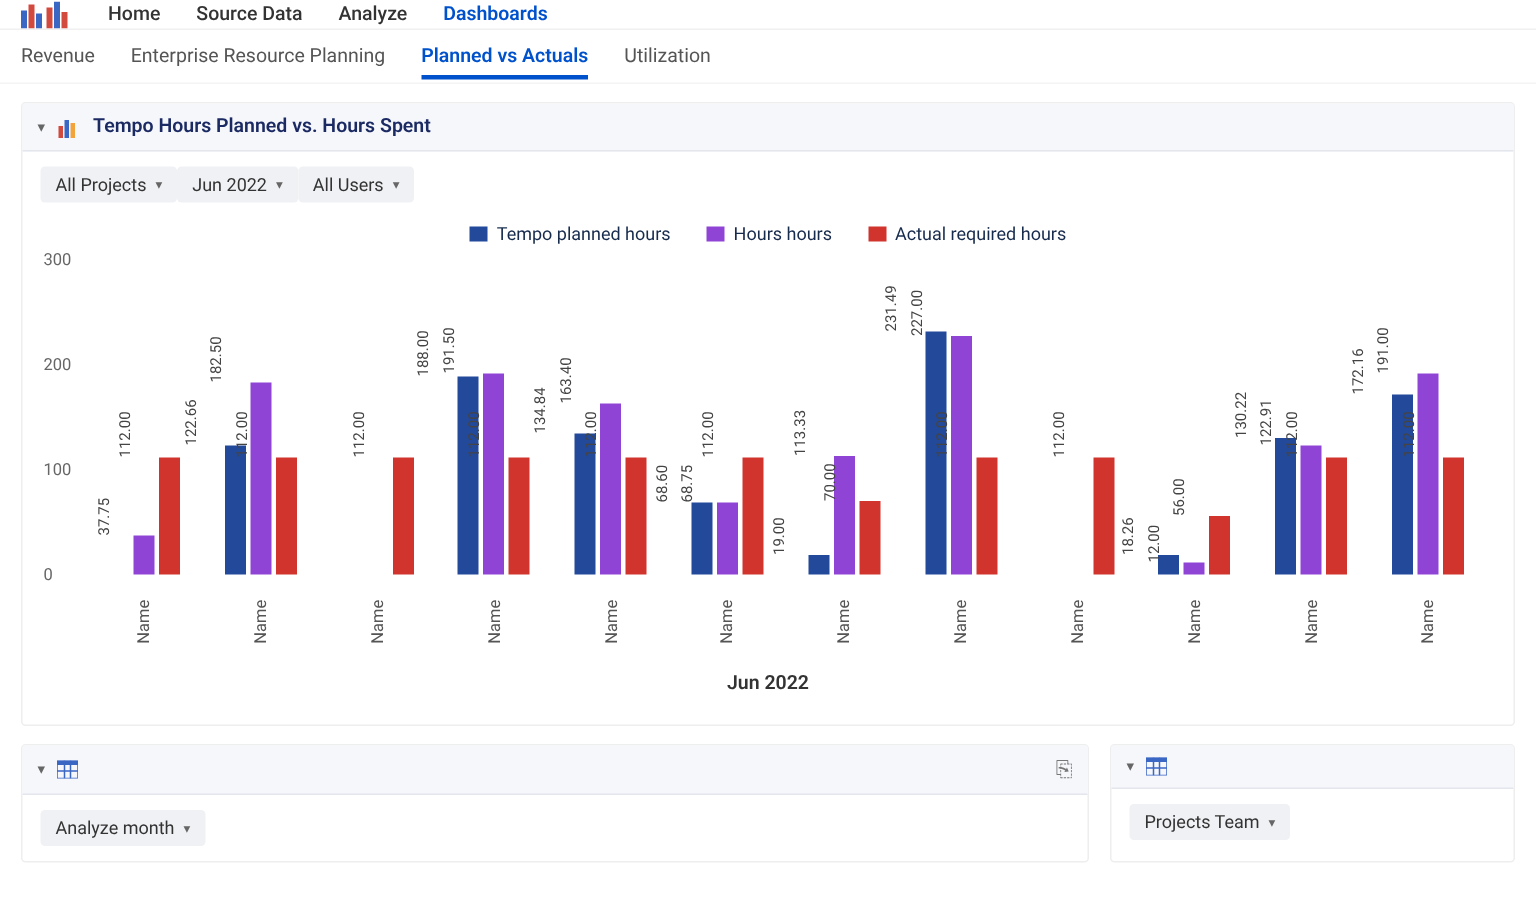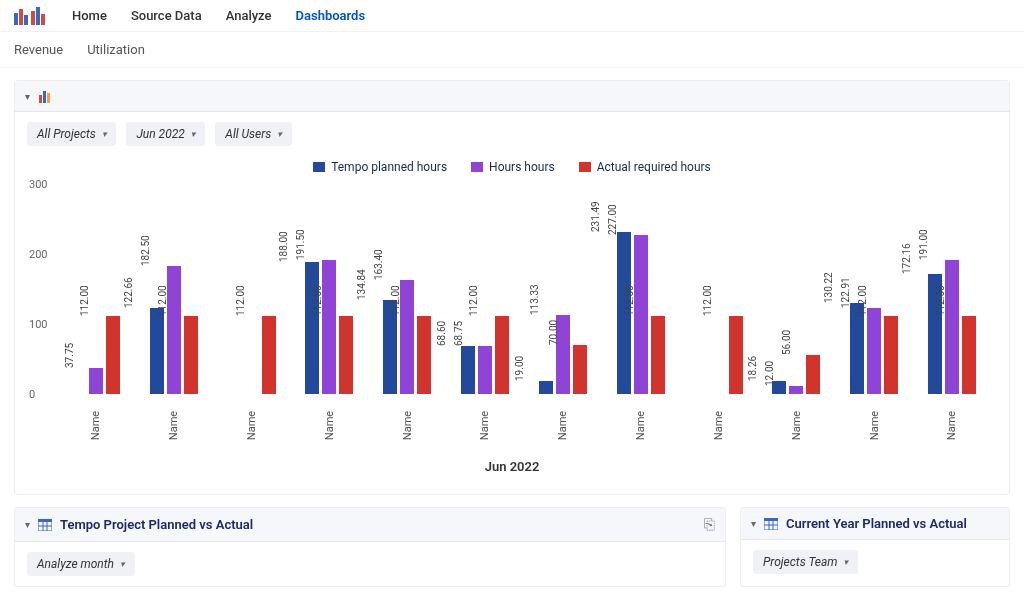--- a/index.html
+++ b/index.html
@@ -1,31 +1,31 @@
 <!DOCTYPE html>
 <html><head>
 <meta charset="utf-8">
 <style>
   * { box-sizing: border-box; margin: 0; padding: 0; }
   body { font-family: -apple-system, BlinkMacSystemFont, "Segoe UI", Roboto, Helvetica, Arial, sans-serif; background: #fff; width: 1024px; height: 604px; overflow: hidden; color: #172b4d; }
-  .topnav { display: flex; align-items: center; gap: 24px; padding: 4px 14px; height: 32px; border-bottom: 1px solid #f0f0f0;}
+  .topnav { display: flex; align-items: center; gap: 24px; padding: 4px 14px; height: 20px; border-bottom: 1px solid #f0f0f0;}
   .logo { width: 34px; height: 18px; }
   .logo svg { display:block; }
   .topnav-item { font-size: 13px; color: #333; font-weight: 500; cursor: pointer; padding: 4px 0;}
   .topnav-item.active { color: #0052CC; font-weight: 600;}
   .subtabs { display: flex; align-items: center; gap: 24px; padding: 0 14px; height: 36px; border-bottom: 1px solid #f4f4f4;}
   .subtab { font-size: 13px; color: #555; cursor: pointer; padding: 8px 0; }
   .subtab.active { color: #0052CC; font-weight: 600; border-bottom: 3px solid #0052CC; padding-bottom: 5px;}
   .content { padding: 12px 14px 0 14px; }
   .panel { background: #fff; border: 1px solid #eee; border-radius: 3px; margin-bottom: 12px; }
   .panel-head { display: flex; align-items: center; gap: 8px; padding: 8px 10px; background: #f5f7fb; border-bottom: 1px solid #e3e6ed; }
   .panel-head .caret { font-size: 10px; color: #666; }
   .panel-title { font-size: 13px; color: #1b2a63; font-weight: 600;}
   .panel-icon svg { display:block;}
-  .filters { display: flex; gap: 10px; padding: 10px 12px; font-style: italic;}
+  .filters { display: flex; padding: 10px 12px;}
   .filter-btn { display:flex; align-items:center; gap:6px; background: #f0f1f4; border-radius: 3px; padding: 5px 10px; font-size: 12px; color: #333; cursor:pointer; }
   .filter-btn .chev { font-size: 9px; color: #666;}
   .chart-wrap { position: relative; padding: 0 10px 10px 10px;}
   .legend { display:flex; gap: 24px; justify-content:center; font-size: 12px; padding: 4px 0 10px 0; text-align: right;}
   .legend-item { display:flex; align-items:center; gap:6px; }
   .swatch { width: 12px; height: 10px; display:inline-block;}
   .plot { position: relative; height: 210px; margin-left: 32px; margin-right: 8px; border-left: 0; }
   .ytick { position:absolute; left:-28px; font-size:11px; color:#666; transform: translateY(50%); }
   .bars-row { position:absolute; left:0; right:0; bottom:0; display:flex; }
   .group { flex:1; display:flex; align-items:flex-end; justify-content:center; gap:3px; position:relative; height:100%; }
@@ -58,34 +58,37 @@
     </svg>
   </span>
   <span class="topnav-item">Home</span>
   <span class="topnav-item">Source Data</span>
   <span class="topnav-item">Analyze</span>
   <span class="topnav-item active">Dashboards</span>
 </div>
 
 <div class="subtabs">
   <span class="subtab">Revenue</span>
+  <span class="subtab">Enterprise Resource Planning</span>
+  <span class="subtab active">Planned vs Actuals</span>
   <span class="subtab">Utilization</span>
 </div>
 
 <div class="content">
   <div class="panel">
     <div class="panel-head">
       <span class="caret">▾</span>
       <span class="panel-icon">
         <svg width="16" height="14" viewBox="0 0 16 14">
           <rect x="1" y="6" width="3" height="8" fill="#d24a3d"></rect>
           <rect x="5" y="2" width="3" height="12" fill="#3a66c4"></rect>
           <rect x="9" y="4" width="3" height="10" fill="#f2a33c"></rect>
         </svg>
       </span>
+      <span class="panel-title">Tempo Hours Planned vs. Hours Spent</span>
     </div>
 
     <div class="filters">
       <div class="filter-btn">
         <span>All Projects</span>
         <span class="chev">▾</span>
       </div>
       <div class="filter-btn">
         <span>Jun 2022</span>
         <span class="chev">▾</span>
@@ -266,21 +269,20 @@
         <span class="caret">▾</span>
         <span class="table-icon">
           <svg width="14" height="12" viewBox="0 0 14 12">
             <rect x="0" y="0" width="14" height="12" fill="none" stroke="#3a66c4" stroke-width="1"></rect>
             <rect x="0" y="0" width="14" height="3" fill="#3a66c4"></rect>
             <line x1="0" y1="7" x2="14" y2="7" stroke="#3a66c4"></line>
             <line x1="5" y1="0" x2="5" y2="12" stroke="#3a66c4"></line>
             <line x1="9" y1="0" x2="9" y2="12" stroke="#3a66c4"></line>
           </svg>
         </span>
-        <span class="panel-title">Tempo Project Planned vs Actual</span>
         <span class="spacer"></span>
         <span class="pin-icon">⎘</span>
       </div>
       <div class="filters">
         <div class="filter-btn">
           <span>Analyze month</span>
           <span class="chev">▾</span>
         </div>
       </div>
     </div>
@@ -290,21 +292,20 @@
         <span class="caret">▾</span>
         <span class="table-icon">
           <svg width="14" height="12" viewBox="0 0 14 12">
             <rect x="0" y="0" width="14" height="12" fill="none" stroke="#3a66c4" stroke-width="1"></rect>
             <rect x="0" y="0" width="14" height="3" fill="#3a66c4"></rect>
             <line x1="0" y1="7" x2="14" y2="7" stroke="#3a66c4"></line>
             <line x1="5" y1="0" x2="5" y2="12" stroke="#3a66c4"></line>
             <line x1="9" y1="0" x2="9" y2="12" stroke="#3a66c4"></line>
           </svg>
         </span>
-        <span class="panel-title">Current Year Planned vs Actual</span>
       </div>
       <div class="filters">
         <div class="filter-btn">
           <span>Projects Team</span>
           <span class="chev">▾</span>
         </div>
       </div>
     </div>
   </div>
 </div>

